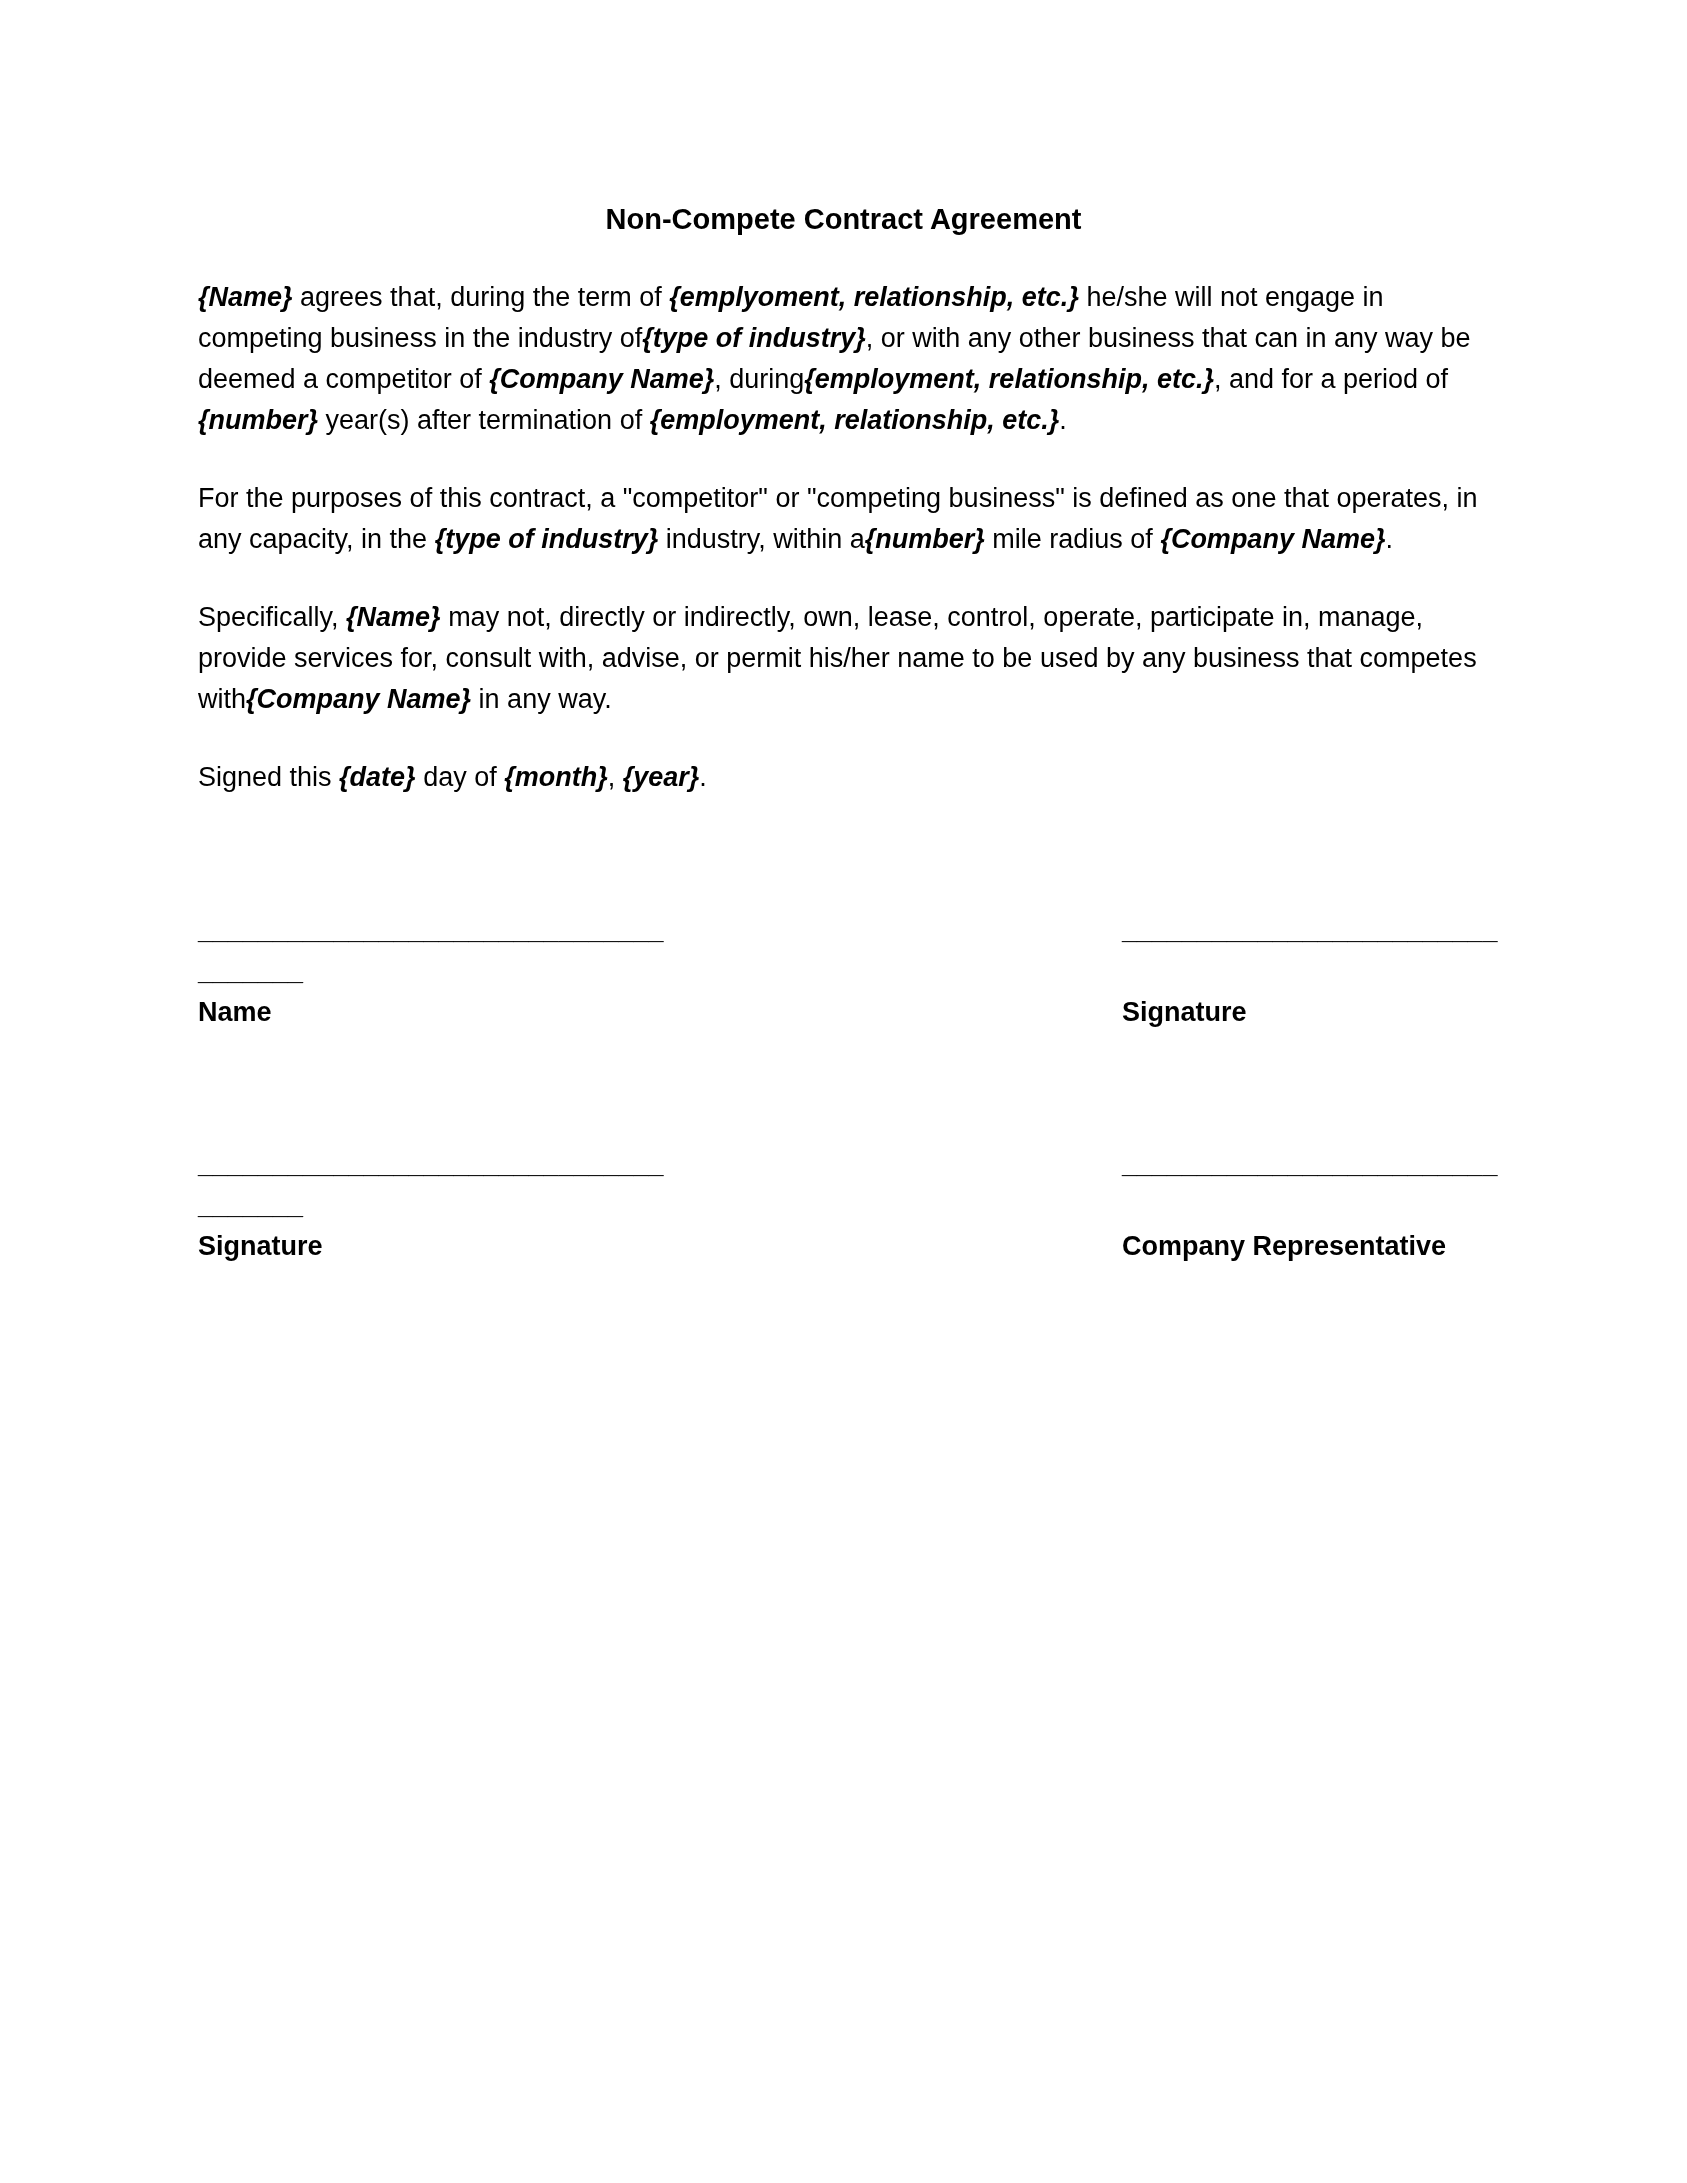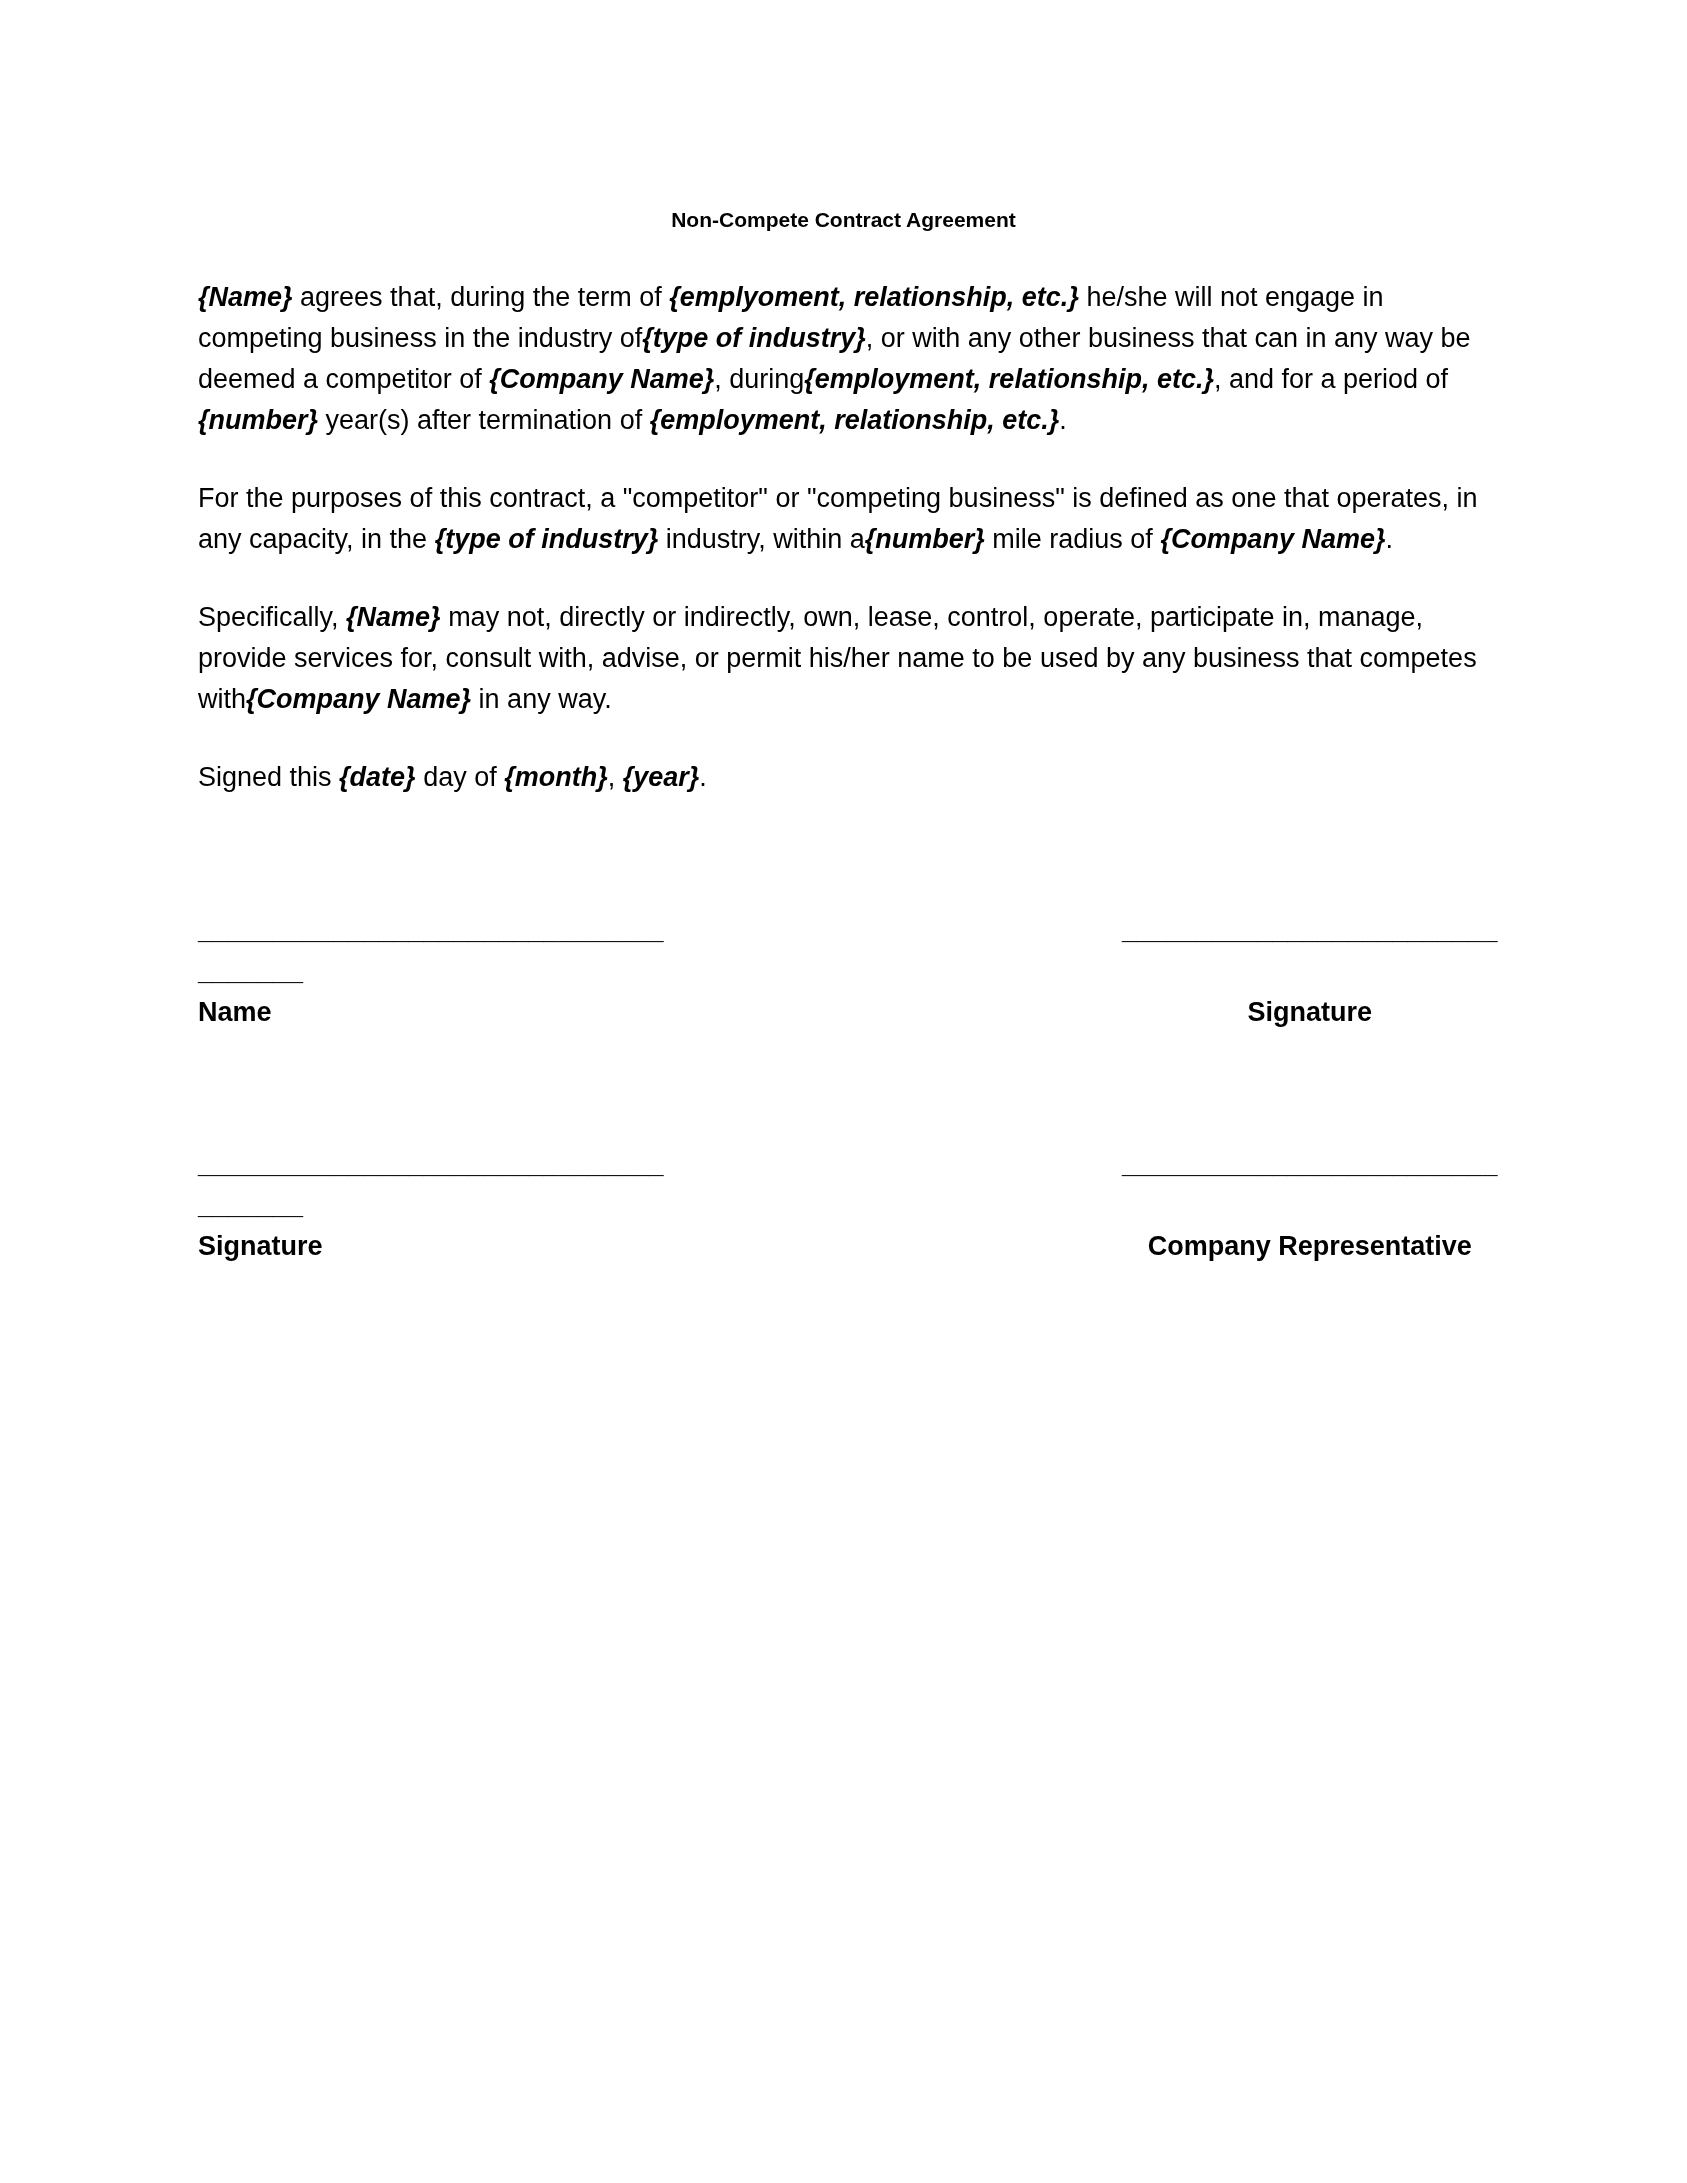--- a/index.html
+++ b/index.html
@@ -36,41 +36,40 @@
     display: flex;
     margin: 0 0 111px 0;
     font-weight: bold;
   }
   .sig-col-left {
     flex: none;
     width: 924px;
   }
   .sig-col-right {
     flex: 1;
-    text-align: center;
   }
   .sig-line, .sig-line-overflow {
     white-space: nowrap;
   }
   .line-spacer {
     height: 41px;
   }
   .sig-label-line {
     min-height: 41px;
   }
   .notary {
     margin: 0;
   }
 </style>
 </head>
 <body>
 
 <div class="page">
 
-  <h1 class="doc-title" style="font-size:21px;">Non-Compete Contract Agreement</h1>
+  <h1 class="doc-title" style="font-size:29px;">Non-Compete Contract Agreement</h1>
 
   <p class="para"><b>{Name}</b> agrees that, during the term of <b>{emplyoment, relationship, etc.}</b> he/she will not engage in competing business in the industry of<b>{type of industry}</b>, or with any other business that can in any way be deemed a competitor of <b>{Company Name}</b>, during<b>{employment, relationship, etc.}</b>, and for a period of <b>{number}</b> year(s) after termination of <b>{employment, relationship, etc.}</b>.</p>
 
   <p class="para">For the purposes of this contract, a "competitor" or "competing business" is defined as one that operates, in any capacity, in the <b>{type of industry}</b> industry, within a<b>{number}</b> mile radius of <b>{Company Name}</b>.</p>
 
   <p class="para">Specifically, <b>{Name}</b> may not, directly or indirectly, own, lease, control, operate, participate in, manage, provide services for, consult with, advise, or permit his/her name to be used by any business that competes with<b>{Company Name}</b> in any way.</p>
 
   <p class="para para-signed">Signed this <b>{date}</b> day of <b>{month}</b>, <b>{year}</b>.</p>
 
   <div class="sig-row">

